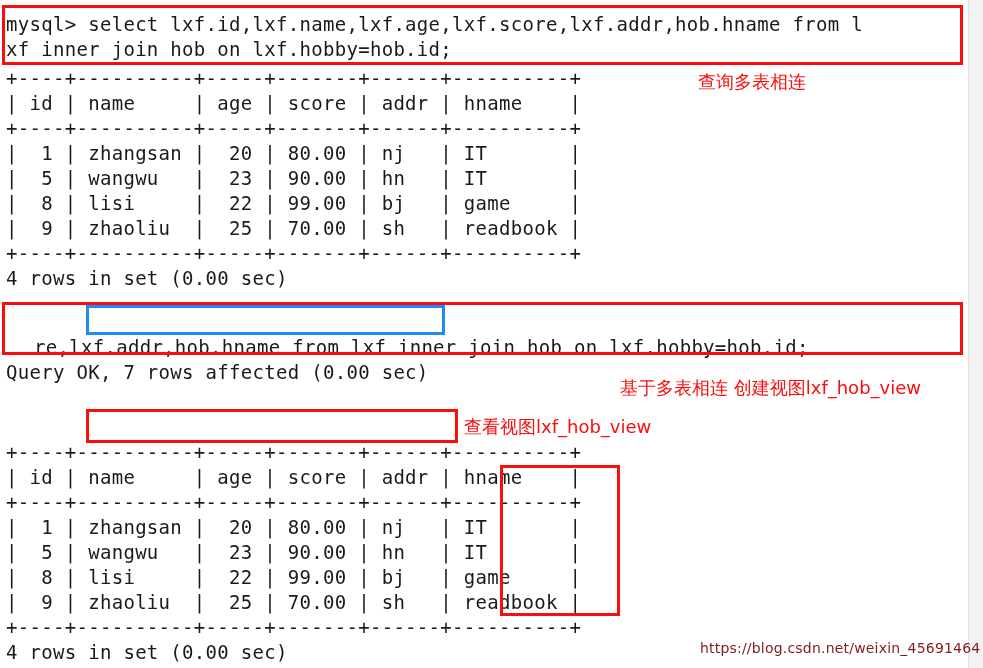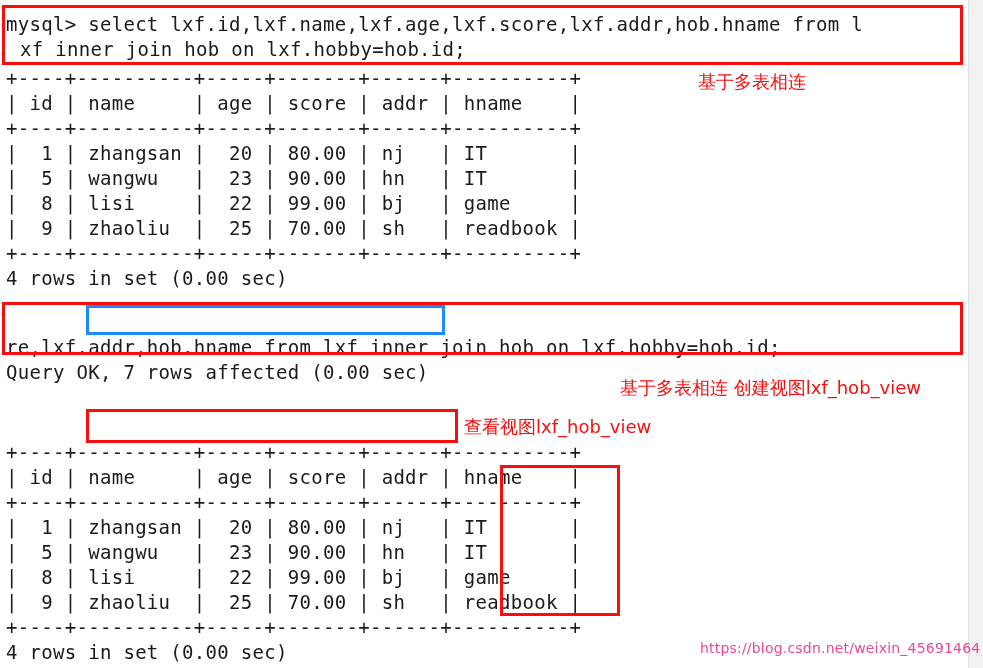--- a/index.html
+++ b/index.html
@@ -66,45 +66,45 @@
   }
   .box-red {
     border: 3px solid #fb0d0d;
   }
   .box-blue {
     border: 3px solid #1a8cff;
   }
   .watermark {
     position: absolute;
     white-space: pre;
-    color: #ec4899;
+    color: #7f1d1d;
     font-family: "DejaVu Sans", sans-serif;
     font-size: 14px;
     letter-spacing: 0.2px;
   }
 </style>
 </head>
 <body>
 
 <div id="screen">
 
   <div class="term">
 
   <div class="line" style="top: 12px;">mysql&gt; select lxf.id,lxf.name,lxf.age,lxf.score,lxf.addr,hob.hname from l</div>
-      <div class="line" style="top: 37px; padding-left: 14px;">xf inner join hob on lxf.hobby=hob.id;</div>
+      <div class="line" style="top: 37px;">xf inner join hob on lxf.hobby=hob.id;</div>
       <div class="line" style="top: 66px;">+----+----------+-----+-------+------+----------+</div>
       <div class="line" style="top: 91px;">| id | name     | age | score | addr | hname    |</div>
       <div class="line" style="top: 116px;">+----+----------+-----+-------+------+----------+</div>
       <div class="line" style="top: 141px;">|  1 | zhangsan |  20 | 80.00 | nj   | IT       |</div>
       <div class="line" style="top: 166px;">|  5 | wangwu   |  23 | 90.00 | hn   | IT       |</div>
       <div class="line" style="top: 191px;">|  8 | lisi     |  22 | 99.00 | bj   | game     |</div>
       <div class="line" style="top: 216px;">|  9 | zhaoliu  |  25 | 70.00 | sh   | readbook |</div>
       <div class="line" style="top: 241px;">+----+----------+-----+-------+------+----------+</div>
       <div class="line" style="top: 266px;">4 rows in set (0.00 sec)</div>
-      <div class="line" style="top: 335px;">re,lxf.addr,hob.hname from lxf inner join hob on lxf.hobby=hob.id;</div>
+      <div class="line" style="top: 335px; padding-left: 28px;">re,lxf.addr,hob.hname from lxf inner join hob on lxf.hobby=hob.id;</div>
       <div class="line" style="top: 360px;">Query OK, 7 rows affected (0.00 sec)</div>
       <div class="line" style="top: 440px;">+----+----------+-----+-------+------+----------+</div>
       <div class="line" style="top: 465px;">| id | name     | age | score | addr | hname    |</div>
       <div class="line" style="top: 490px;">+----+----------+-----+-------+------+----------+</div>
       <div class="line" style="top: 515px;">|  1 | zhangsan |  20 | 80.00 | nj   | IT       |</div>
       <div class="line" style="top: 540px;">|  5 | wangwu   |  23 | 90.00 | hn   | IT       |</div>
       <div class="line" style="top: 565px;">|  8 | lisi     |  22 | 99.00 | bj   | game     |</div>
       <div class="line" style="top: 590px;">|  9 | zhaoliu  |  25 | 70.00 | sh   | readbook |</div>
       <div class="line" style="top: 615px;">+----+----------+-----+-------+------+----------+</div>
       <div class="line" style="top: 640px;">4 rows in set (0.00 sec)</div>
@@ -112,16 +112,16 @@
 
   <div class="right-strip"></div>
 
   <div class="watermark" style="left: 700px; top: 640px;">https://blog.csdn.net/weixin_45691464</div>
 
 <div class="box box-red" style="left: 2px; top: 5px; width: 961px; height: 60px; border-color: rgb(251, 13, 13);"></div>
     <div class="box box-red" style="left: 2px; top: 302px; width: 961px; height: 53px; border-color: rgb(251, 13, 13);"></div>
     <div class="box box-blue" style="left: 86px; top: 305px; width: 359px; height: 30px; border-color: rgb(26, 140, 255);"></div>
     <div class="box box-red" style="left: 86px; top: 409px; width: 372px; height: 34px; border-color: rgb(251, 13, 13);"></div>
     <div class="box box-red" style="left: 500px; top: 465px; width: 120px; height: 151px; border-color: rgb(251, 13, 13);"></div>
-    <div class="annot" style="left: 698px; top: 72px; font-size: 18px;">基于多表相连</div>
+    <div class="annot" style="left: 698px; top: 72px; font-size: 18px;">查询多表相连</div>
     <div class="annot" style="left: 620px; top: 378px; font-size: 18px;">基于多表相连 创建视图lxf_hob_view</div>
     <div class="annot" style="left: 464px; top: 417px; font-size: 18px;">查看视图lxf_hob_view</div>
   </div>
 
 </body></html>

